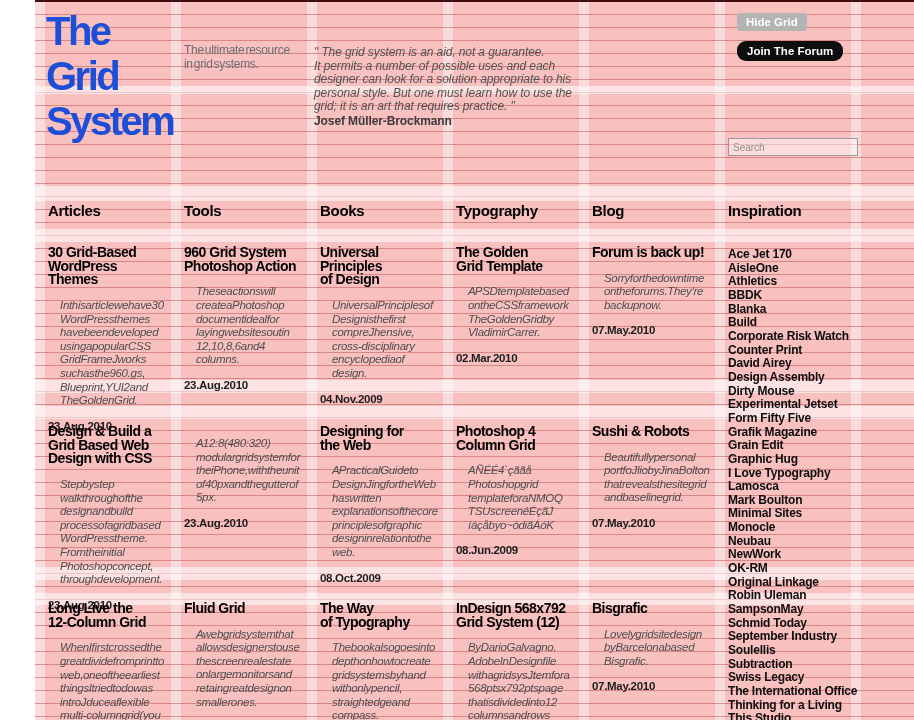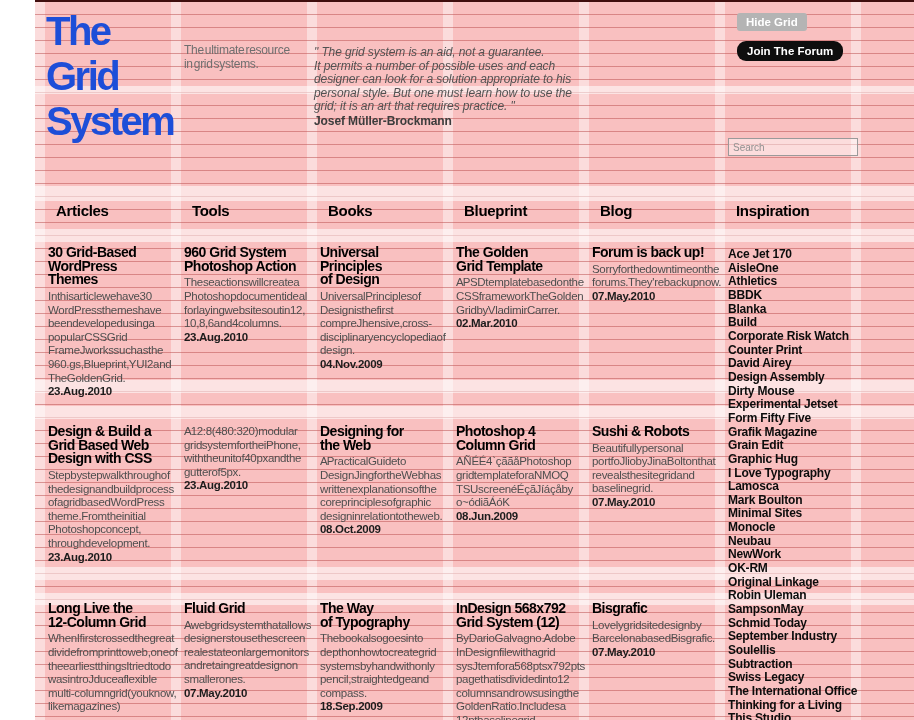--- a/index.html
+++ b/index.html
@@ -63,33 +63,33 @@
     position:absolute;left:728px;top:138px;width:120px;height:14px;
     border:1px solid #9a9a9a;background:rgba(255,255,255,0.45);
     font-size:10px;color:#666;padding:1px 4px;
     font-family:"Liberation Sans", sans-serif;
   }
   .search::placeholder{color:#909090;}
 
   
   .column{position:absolute;top:0;height:720px;width:132px;}
   .section-header{
-    position:absolute;top:202px;left:8px;display:block;
+    position:absolute;top:202px;left:0;display:block;
     font-size:15px;font-weight:bold;color:#000;letter-spacing:-0.3px;
     text-decoration:none;
   }
   .item{position:absolute;left:0;width:130px;}
   .item-heading{
     display:block;font-size:14px;line-height:13.7px;font-weight:bold;
     color:#000;letter-spacing:-0.5px;white-space:pre-line;
     text-decoration:none;margin:0 0 3px 0;
   }
   .item-body{
-    margin:0;font-size:11.5px;line-height:13.6px;color:#4e4e4e;
-    letter-spacing:-0.3px;word-spacing:-3px;
+    margin:12px;font-size:11.5px;line-height:13.6px;color:#4e4e4e;
+    letter-spacing:-0.3px;word-spacing:-3px;font-style:italic;
   }
   .item-date{
     font-size:11.5px;line-height:13.6px;font-weight:bold;color:#1c1c1c;
     letter-spacing:-0.3px;
   }
   .links{position:absolute;top:248px;left:0;width:132px;}
   .insp-link{
     font-size:12px;line-height:13.66px;font-weight:bold;color:#0c0c0c;
     letter-spacing:-0.2px;cursor:pointer;
   }
@@ -182,21 +182,21 @@
     <div class="item-date">08.Oct.2009</div>
   </div>
       <div class="item" style="top: 602px;">
     <a class="item-heading">The Way
 of Typography</a>
     <p class="item-body">The book also goes into depth on how to create grid systems by hand with only pencil, straightedge and compass.</p>
     <div class="item-date">18.Sep.2009</div>
   </div>
     </div>
     <div class="column" style="left: 456px;">
-    <a class="section-header">Blueprint</a>
+    <a class="section-header">Typography</a>
   <div class="item" style="top: 246px;">
     <a class="item-heading">The Golden
 Grid Template</a>
     <p class="item-body">A PSD template based on the CSS framework The Golden Grid by Vladimir Carrer.</p>
     <div class="item-date">02.Mar.2010</div>
   </div>
       <div class="item" style="top: 425px;">
     <a class="item-heading">Photoshop 4
 Column Grid</a>
     <p class="item-body">AÑÉÉ4`çã ã å Photoshop grid template for a NMOQ TSUscreen éÉçã J íáçåby o~ód i ãÁóK</p>

